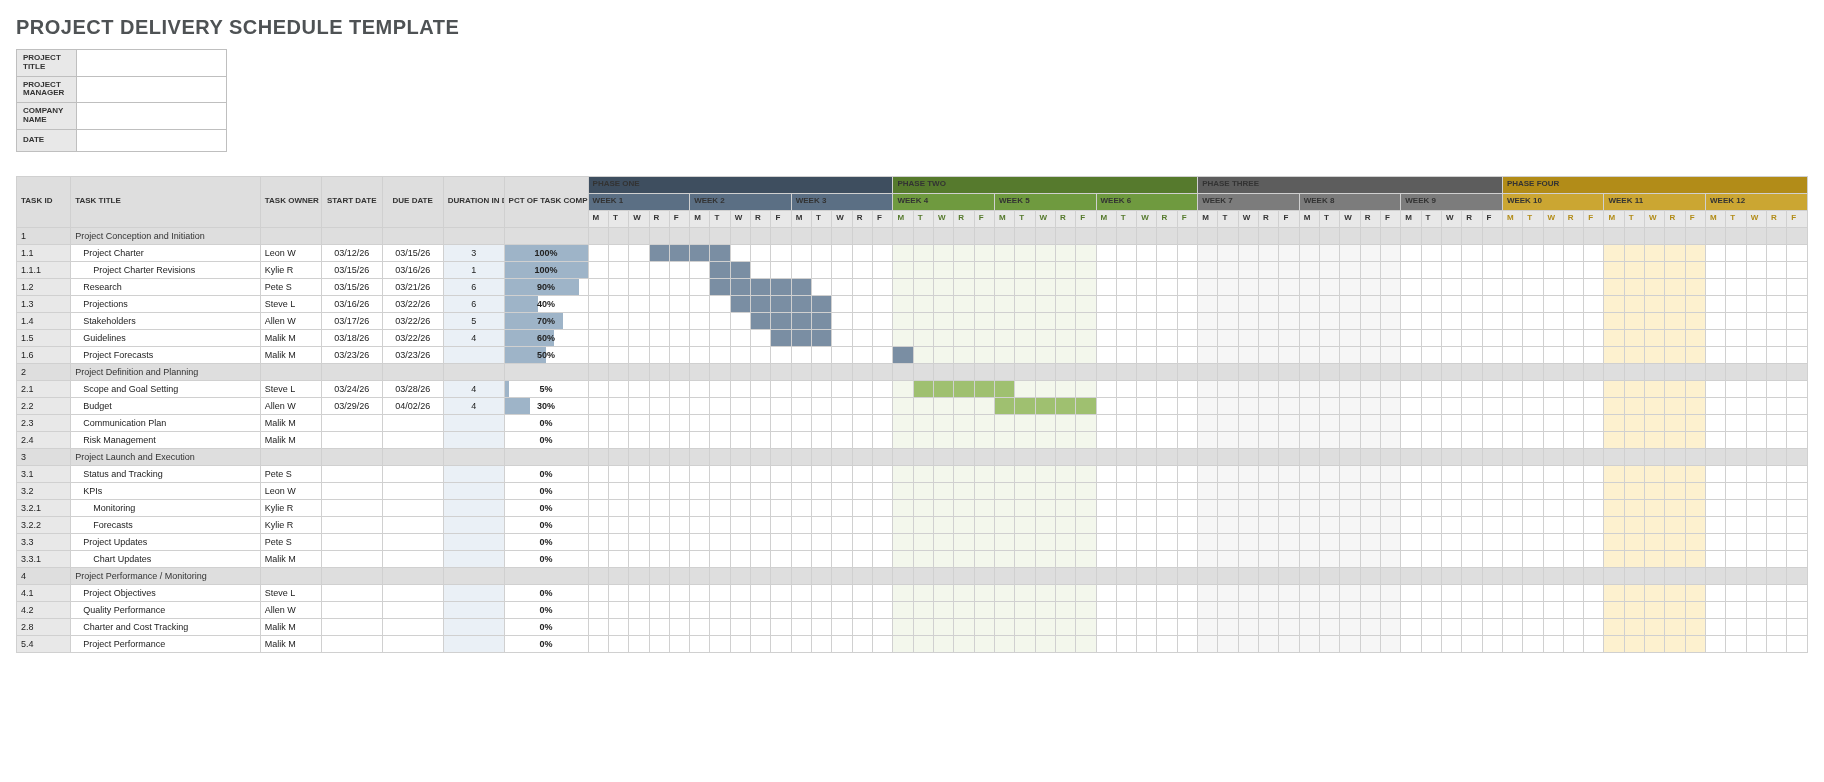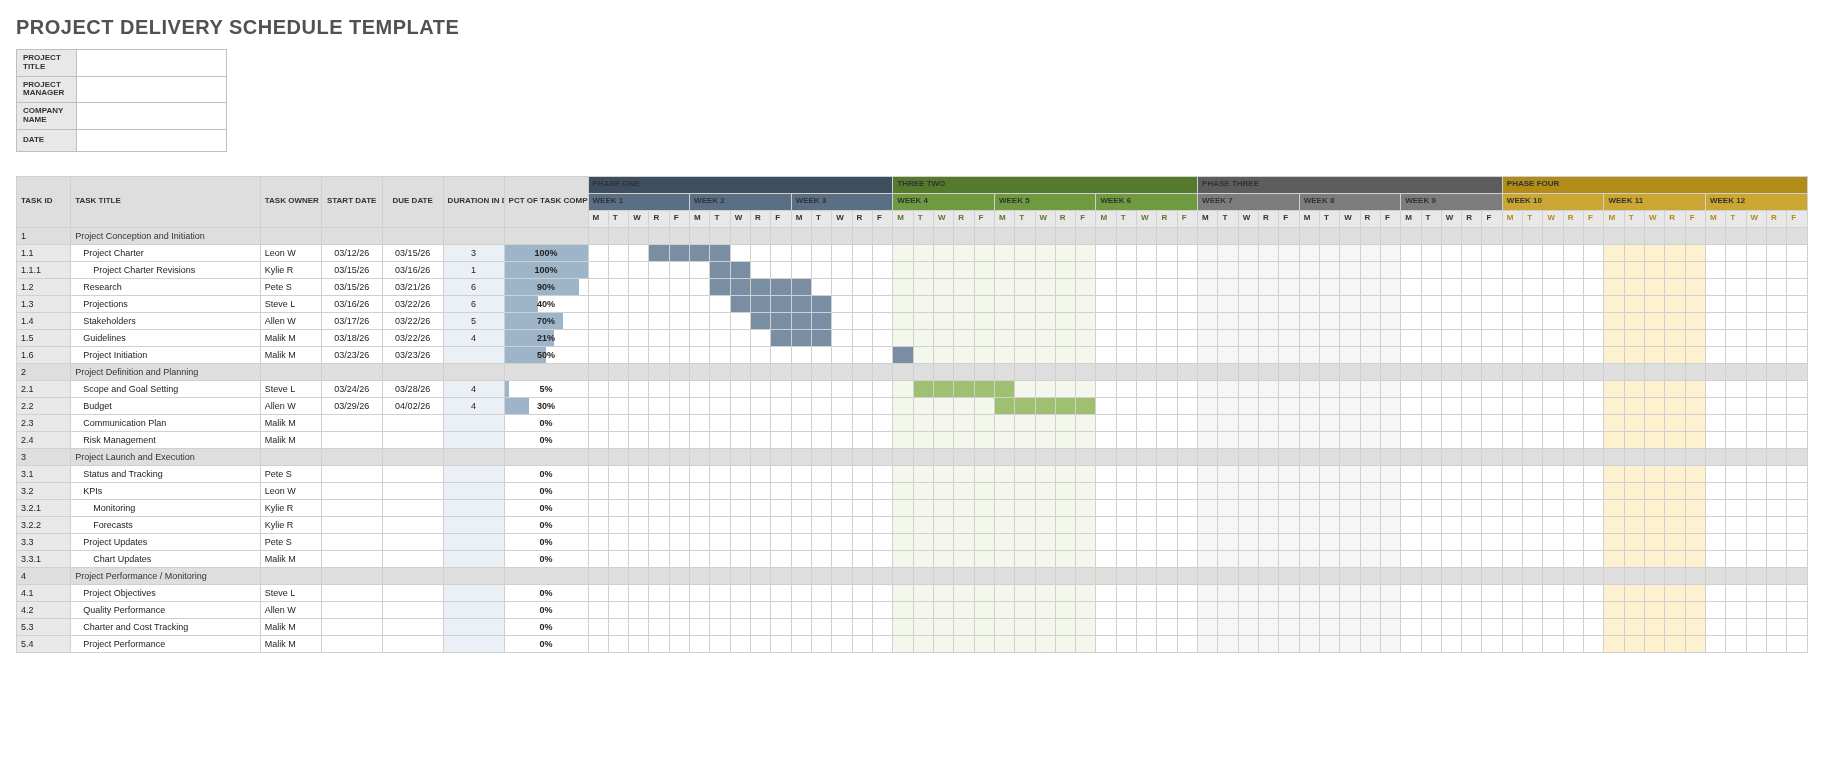--- a/index.html
+++ b/index.html
@@ -205,21 +205,21 @@
   <thead id="thead">
         <tr class="hdr">
           <th rowspan="3">TASK ID</th>
           <th rowspan="3">TASK TITLE</th>
           <th rowspan="3">TASK OWNER</th>
           <th rowspan="3" class="center">START DATE</th>
           <th rowspan="3" class="center">DUE DATE</th>
           <th rowspan="3" class="center">DURATION IN DAYS</th>
           <th rowspan="3" class="center">PCT OF TASK COMPLETE</th>
           <th class="phase" colspan="15" style="background: rgb(62, 78, 95);">PHASE ONE</th>
-          <th class="phase" colspan="15" style="background: rgb(86, 122, 45);">THREE TWO</th>
+          <th class="phase" colspan="15" style="background: rgb(86, 122, 45);">PHASE TWO</th>
           <th class="phase" colspan="15" style="background: rgb(93, 93, 93);">PHASE THREE</th>
           <th class="phase" colspan="15" style="background: rgb(178, 140, 24);">PHASE FOUR</th>
         </tr>
         <tr class="hdr">
           <th class="week" colspan="5" style="background: rgb(91, 111, 132);">WEEK 1</th>
           <th class="week" colspan="5" style="background: rgb(91, 111, 132);">WEEK 2</th>
           <th class="week" colspan="5" style="background: rgb(91, 111, 132);">WEEK 3</th>
           <th class="week" colspan="5" style="background: rgb(111, 154, 63);">WEEK 4</th>
           <th class="week" colspan="5" style="background: rgb(111, 154, 63);">WEEK 5</th>
           <th class="week" colspan="5" style="background: rgb(111, 154, 63);">WEEK 6</th>
@@ -708,21 +708,21 @@
           <td class="day" style="background: rgb(255, 255, 255);"></td>
           <td class="day" style="background: rgb(255, 255, 255);"></td>
         </tr>
         <tr>
           <td class="id">1.5</td>
           <td class="title indent1">Guidelines</td>
           <td class="owner">Malik M</td>
           <td class="date">03/18/26</td>
           <td class="date">03/22/26</td>
           <td class="dur">4</td>
-          <td class="pct"><div class="bar" style="width: 60%;"></div><span>21%</span></td>
+          <td class="pct"><div class="bar" style="width: 60%;"></div><span>60%</span></td>
           <td class="day" style="background: rgb(255, 255, 255);"></td>
           <td class="day" style="background: rgb(255, 255, 255);"></td>
           <td class="day" style="background: rgb(255, 255, 255);"></td>
           <td class="day" style="background: rgb(255, 255, 255);"></td>
           <td class="day" style="background: rgb(255, 255, 255);"></td>
           <td class="day" style="background: rgb(255, 255, 255);"></td>
           <td class="day" style="background: rgb(255, 255, 255);"></td>
           <td class="day" style="background: rgb(255, 255, 255);"></td>
           <td class="day" style="background: rgb(255, 255, 255);"></td>
           <td class="day" style="background: rgb(122, 142, 163);"></td>
@@ -772,21 +772,21 @@
           <td class="day" style="background: rgb(253, 241, 207);"></td>
           <td class="day" style="background: rgb(253, 241, 207);"></td>
           <td class="day" style="background: rgb(255, 255, 255);"></td>
           <td class="day" style="background: rgb(255, 255, 255);"></td>
           <td class="day" style="background: rgb(255, 255, 255);"></td>
           <td class="day" style="background: rgb(255, 255, 255);"></td>
           <td class="day" style="background: rgb(255, 255, 255);"></td>
         </tr>
         <tr>
           <td class="id">1.6</td>
-          <td class="title indent1">Project Initiation</td>
+          <td class="title indent1">Project Forecasts</td>
           <td class="owner">Malik M</td>
           <td class="date">03/23/26</td>
           <td class="date">03/23/26</td>
           <td class="dur"></td>
           <td class="pct"><div class="bar" style="width: 50%;"></div><span>50%</span></td>
           <td class="day" style="background: rgb(255, 255, 255);"></td>
           <td class="day" style="background: rgb(255, 255, 255);"></td>
           <td class="day" style="background: rgb(255, 255, 255);"></td>
           <td class="day" style="background: rgb(255, 255, 255);"></td>
           <td class="day" style="background: rgb(255, 255, 255);"></td>
@@ -1875,21 +1875,21 @@
           <td class="day" style="background: rgb(253, 241, 207);"></td>
           <td class="day" style="background: rgb(253, 241, 207);"></td>
           <td class="day" style="background: rgb(253, 241, 207);"></td>
           <td class="day" style="background: rgb(255, 255, 255);"></td>
           <td class="day" style="background: rgb(255, 255, 255);"></td>
           <td class="day" style="background: rgb(255, 255, 255);"></td>
           <td class="day" style="background: rgb(255, 255, 255);"></td>
           <td class="day" style="background: rgb(255, 255, 255);"></td>
         </tr>
         <tr>
-          <td class="id">5.3</td>
+          <td class="id">2.8</td>
           <td class="title indent1">Charter and Cost Tracking</td>
           <td class="owner">Malik M</td>
           <td class="date"></td>
           <td class="date"></td>
           <td class="dur"></td>
           <td class="pct"><div class="bar" style="width: 0%;"></div><span>0%</span></td>
           <td class="day" style="background: rgb(255, 255, 255);"></td>
           <td class="day" style="background: rgb(255, 255, 255);"></td>
           <td class="day" style="background: rgb(255, 255, 255);"></td>
           <td class="day" style="background: rgb(255, 255, 255);"></td>

